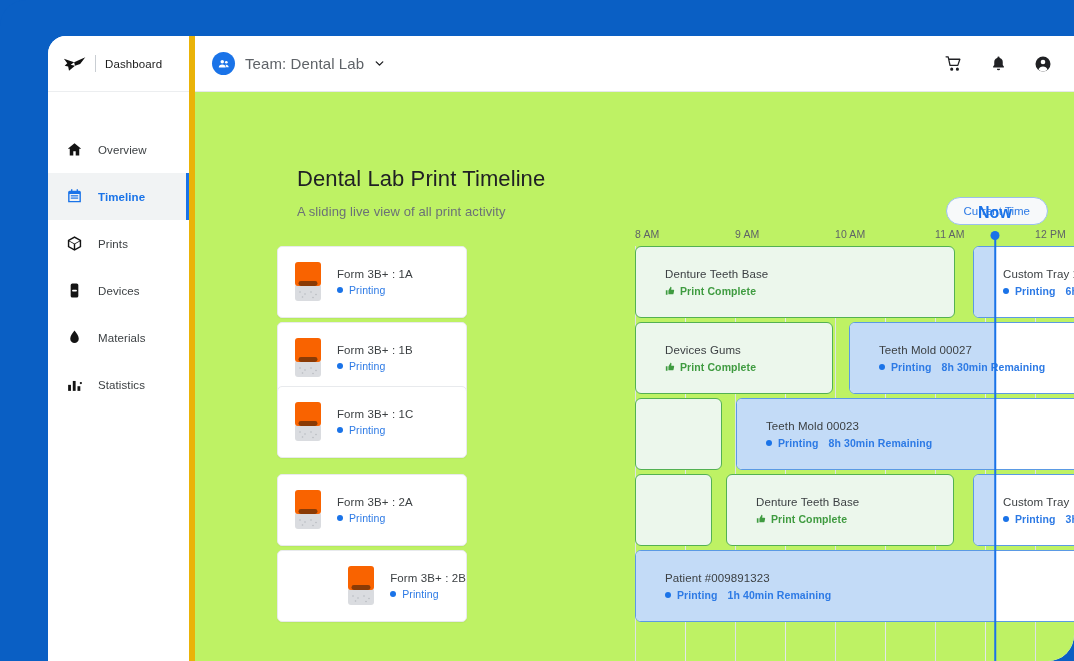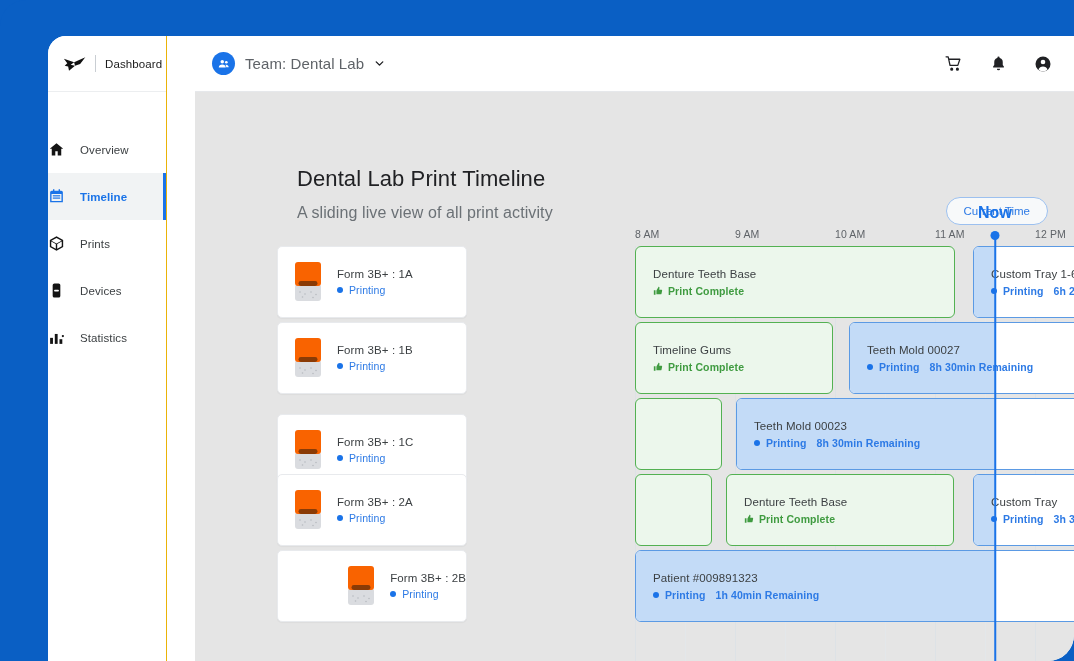--- a/index.html
+++ b/index.html
@@ -30,36 +30,36 @@
     position: absolute; left: 48px; top: 36px; width: 1026px; height: 625px;
     background: #ffffff;
     border-top-left-radius: 18px;
     border-bottom-right-radius: 26px;
     overflow: hidden;
     z-index: 2;
   }
 
   
   #sidebar {
-    position: absolute; left: 0; top: 0; width: 119px; height: 625px;
+    position: absolute; left: 0; top: 0; width: 147px; height: 625px;
     background: #ffffff;
-    border-right: 1px solid #eab308;
+    border-right: 6px solid #eab308;
   }
   .brand {
     height: 56px; display: flex; align-items: center; padding-left: 15px;
     border-bottom: 1px solid #eceef0;
   }
   .brand-logo { width: 24px; height: 18px; display: block; }
   .brand-div { width: 1px; height: 17px; background: #c9ced3; margin: 0 9px 0 8px; }
   .brand-text { font-size: 11.5px; color: #1b1b1b; letter-spacing: .1px; }
 
   .nav { margin-top: 34px; }
   .nav-item {
     position: relative; height: 47px; display: flex; align-items: center;
-    cursor: pointer;
+    padding-left: 18px; cursor: pointer;
   }
   .nav-item .nav-ico {
     width: 17px; height: 17px; display: flex; align-items: center; justify-content: center;
     margin-right: 15px; color: #141414;
   }
   .nav-item .nav-label { font-size: 11.5px; color: #3c4043; letter-spacing: .1px; }
   .nav-item.active { background: #f1f3f4; }
   .nav-item.active::after {
     content: ""; position: absolute; right: 0; top: 0; width: 3px; height: 100%;
     background: #1a73e8;
@@ -80,29 +80,29 @@
     margin-right: 10px;
   }
   #team-name { font-size: 15px; color: #5f6368; letter-spacing: .1px; }
   #team-caret { margin-left: 9px; color: #202124; display: flex; }
   #topbar-actions { margin-left: auto; display: flex; align-items: center; gap: 27px; padding-right: 22px; }
   .top-ico { width: 18px; height: 18px; color: #202124; cursor: pointer; display: flex; align-items: center; justify-content: center; }
 
   
   #main {
     position: absolute; left: 147px; top: 56px; width: 879px; height: 569px;
-    background: #e5e5e5; overflow: hidden;
+    background: #bef264; overflow: hidden;
   }
   #page-title {
     position: absolute; left: 102px; top: 74px;
     font-size: 22px; color: #202124; font-weight: normal; letter-spacing: .1px;
   }
   #page-subtitle {
     position: absolute; left: 102px; top: 112px;
-    font-size: 16px; color: #6b7176; letter-spacing: .1px;
+    font-size: 13px; color: #6b7176; letter-spacing: .1px;
   }
   #current-time-btn {
     position: absolute; right: 26px; top: 105px;
     height: 28px; padding: 0 17px; border: 1px solid #9cc0ef; border-radius: 16px;
     background: #f7f9fa; color: #2d7ae5; font-size: 11.5px;
     font-family: "Liberation Sans", sans-serif; cursor: pointer;
     display: flex; align-items: center;
   }
 
   
@@ -154,21 +154,21 @@
     position: absolute; height: 72px; border-radius: 6px; overflow: hidden;
     display: flex; flex-direction: column; justify-content: center;
     padding-left: 17px; cursor: pointer;
   }
   .job.green { background: #ecf7ec; border: 1px solid #53b152; }
   .job.blue  { background: #ffffff; border: 1px solid #5b9ae4; }
   .job .fill {
     position: absolute; left: 0; top: 0; height: 100%;
     background: #c3dbf7; z-index: 0;
   }
-  .job .job-body { position: relative; z-index: 1; }
+  .job .job-body { position: relative; z-index: 1; margin-left: 12px; }
   .job-title { font-size: 11.5px; color: #3c4043; margin-bottom: 5px; letter-spacing: .1px; }
   .job-sub { font-size: 10.5px; display: flex; align-items: center; letter-spacing: .1px; font-weight: bold; }
   .job.green .job-sub { color: #3f9b40; }
   .job.blue  .job-sub { color: #2d7ae5; }
   .thumb-ico { margin-right: 5px; display: inline-flex; color: #3f9b40; }
   .job-remain { margin-left: 10px; }
 </style>
 </head>
 <body>
 
@@ -216,20 +216,28 @@
           <span class="nav-label">Prints</span>
         </div>
         <div class="nav-item">
           <span class="nav-ico">
             <svg viewBox="0 0 24 24" width="17" height="17" fill="currentColor">
               <rect x="6.6" y="2" width="10.8" height="20" rx="2.4"></rect>
               <rect x="8.6" y="10.8" width="6.8" height="2.6" rx="1.1" fill="#fff"></rect>
             </svg>
           </span>
           <span class="nav-label">Devices</span>
+        </div>
+        <div class="nav-item">
+          <span class="nav-ico">
+            <svg viewBox="0 0 24 24" width="17" height="17" fill="currentColor">
+              <path d="M12 2.2C8.6 6.4 6 10.2 6 13.8A6 6 0 0 0 18 13.8c0-3.6-2.6-7.4-6-11.6z"></path>
+            </svg>
+          </span>
+          <span class="nav-label">Materials</span>
         </div>
         <div class="nav-item">
           <span class="nav-ico">
             <svg viewBox="0 0 24 24" width="17" height="17" fill="currentColor">
               <rect x="3" y="12.5" width="4" height="8.5"></rect>
               <rect x="9.6" y="7" width="4" height="14"></rect>
               <rect x="16.2" y="14.4" width="4" height="6.6"></rect>
               <circle cx="21" cy="10" r="1.6"></circle>
             </svg>
           </span>
@@ -341,21 +349,21 @@
                 </g>
               </svg></span>
             <div class="device-meta">
               <span class="device-name">Form 3B+ : 1B</span>
               <span class="device-status">
                 <i class="dot-blue"></i>
                 <span>Printing</span>
               </span>
             </div>
           </div>
-          <div class="device-card" style="top: 168px; align-items: center;">
+          <div class="device-card" style="top: 140px; align-items: center;">
             <span class="printer-ico"><svg viewBox="0 0 32 42" width="32" height="42">
                 <rect x="3" y="23" width="26" height="17" rx="3" fill="#dadce0"></rect>
                 <rect x="3" y="1" width="26" height="24" rx="3" fill="#f96300"></rect>
                 <rect x="6.5" y="20" width="19" height="5" rx="2.4" fill="#8a3b06"></rect>
                 <g fill="#b7bbc0">
                   <circle cx="8" cy="31" r="0.8"></circle>
                   <circle cx="13" cy="33" r="0.8"></circle>
                   <circle cx="19" cy="31" r="0.8"></circle>
                   <circle cx="24" cy="33.5" r="0.8"></circle>
                   <circle cx="10.5" cy="36" r="0.8"></circle>
@@ -435,21 +443,21 @@
               <div class="job-title">Custom Tray 1-6</div>
               <div class="job-sub">
                 <i class="dot-blue"></i>
                 <span>Printing</span>
                 <span class="job-remain">6h 20min Remaining</span>
               </div>
             </div>
           </div>
           <div class="job green" style="left: 440px; width: 198px; top: 76px;">
             <div class="job-body">
-              <div class="job-title">Timeline Gums</div>
+              <div class="job-title">Devices Gums</div>
               <div class="job-sub">
                 <span class="thumb-ico">
                   <svg viewBox="0 0 24 24" width="10" height="10" fill="currentColor">
                     <path d="M2 10h4v11H2zm6.2 0.6L13.4 2c1.4 0 2.3 1 2.1 2.4L14.9 9h5.2c1.2 0 2 1 1.8 2.2l-1.5 7.2c-.2 1-1 1.6-2 1.6H8.2z"></path>
                   </svg>
                 </span>
                 <span>Print Complete</span>
               </div>
             </div>
           </div>

